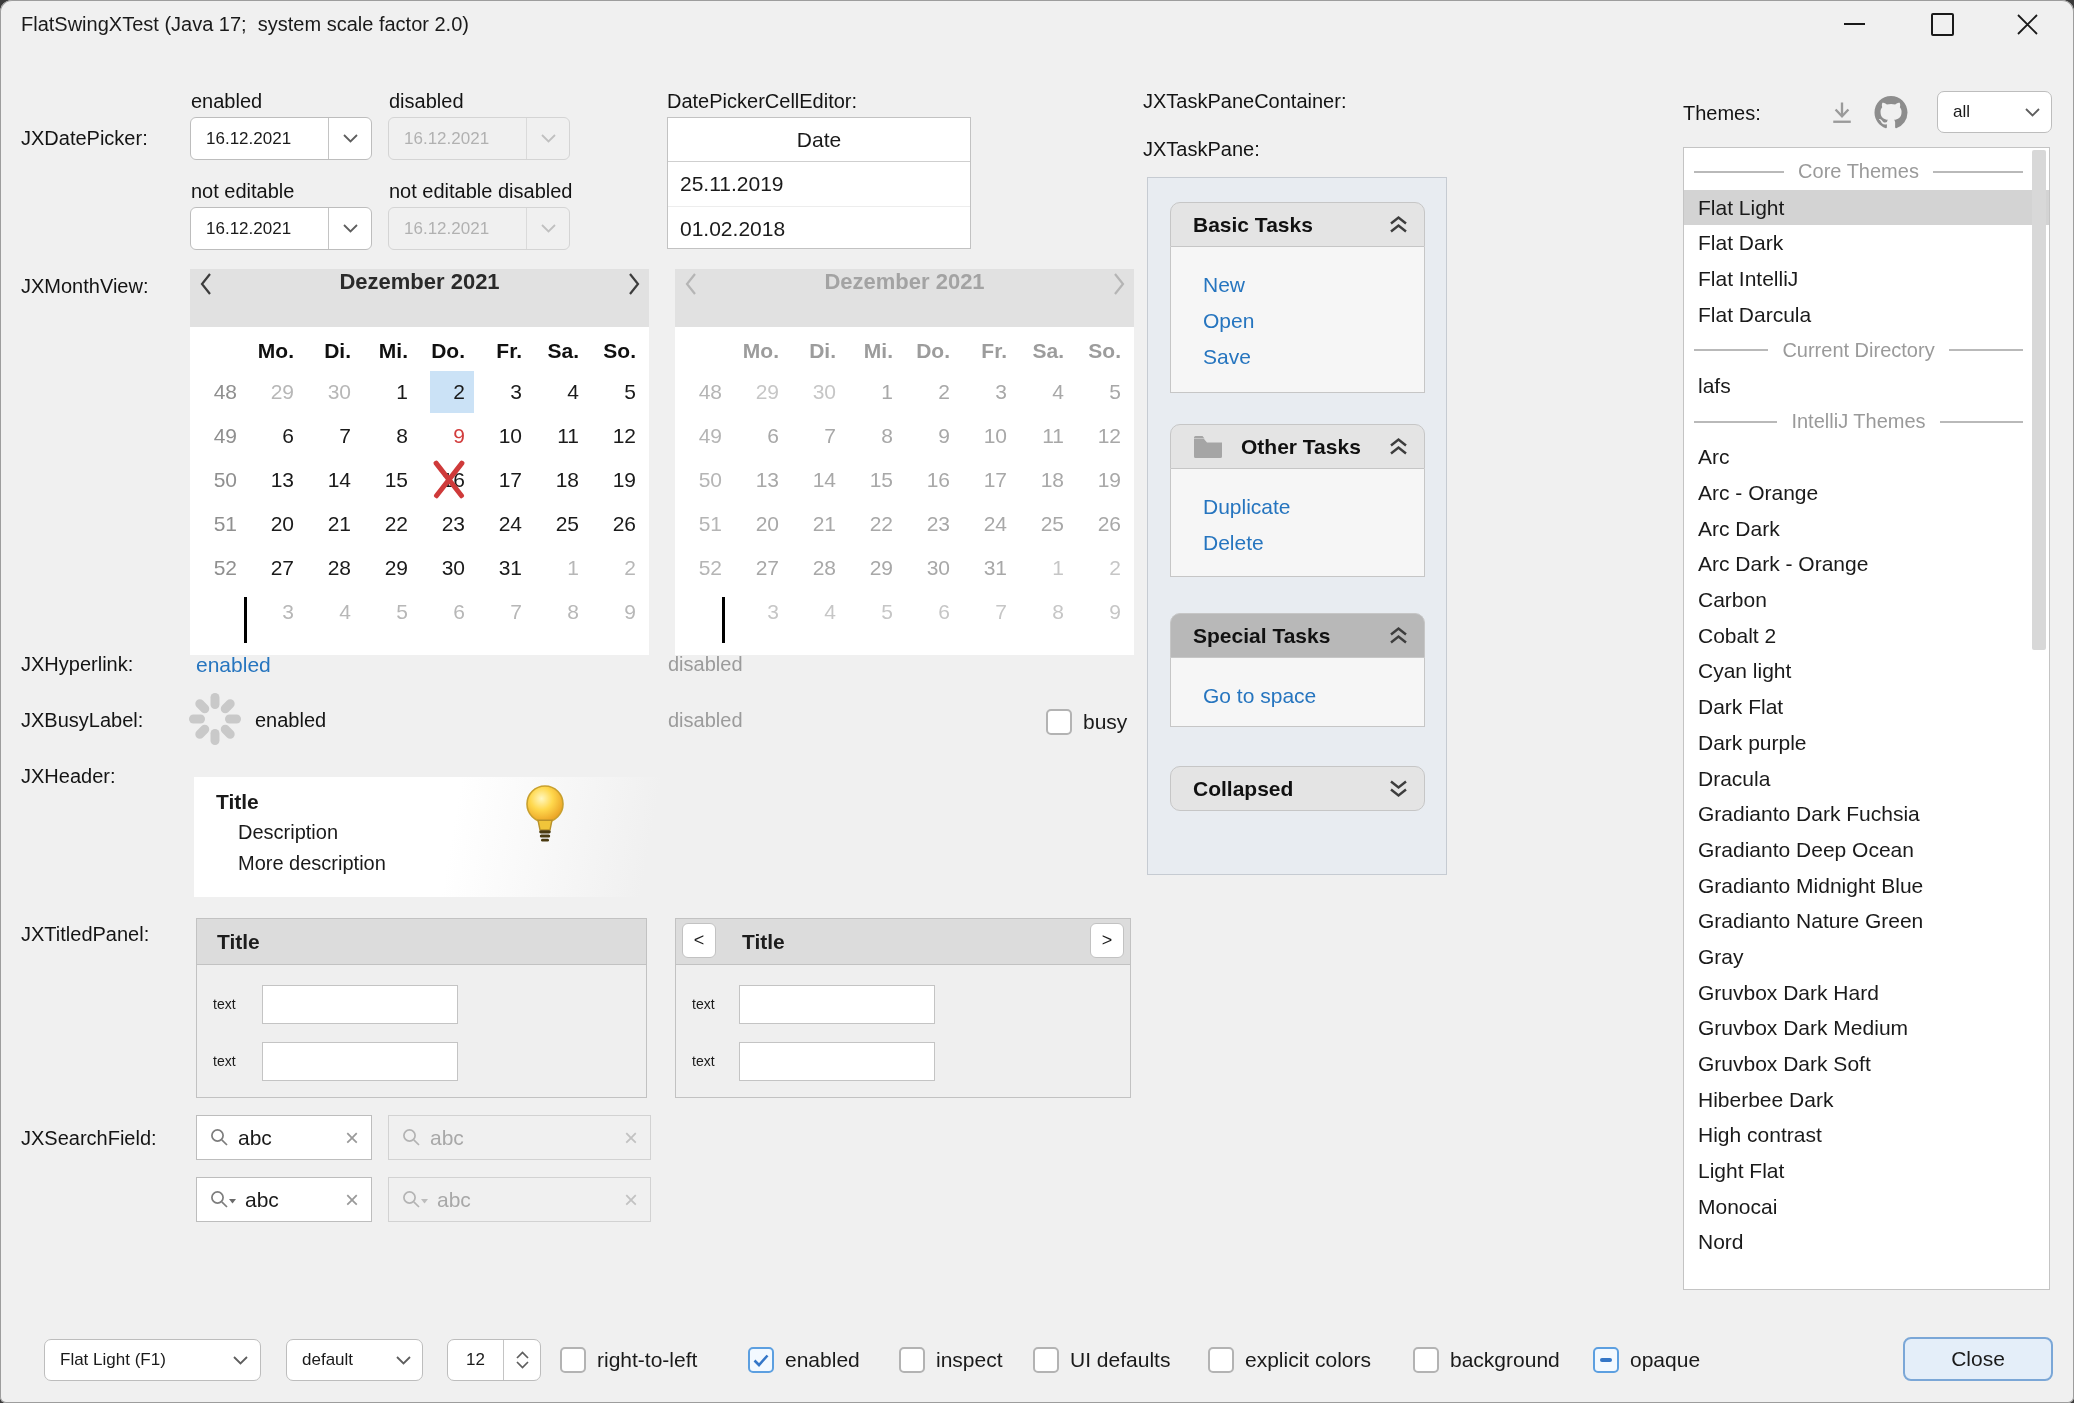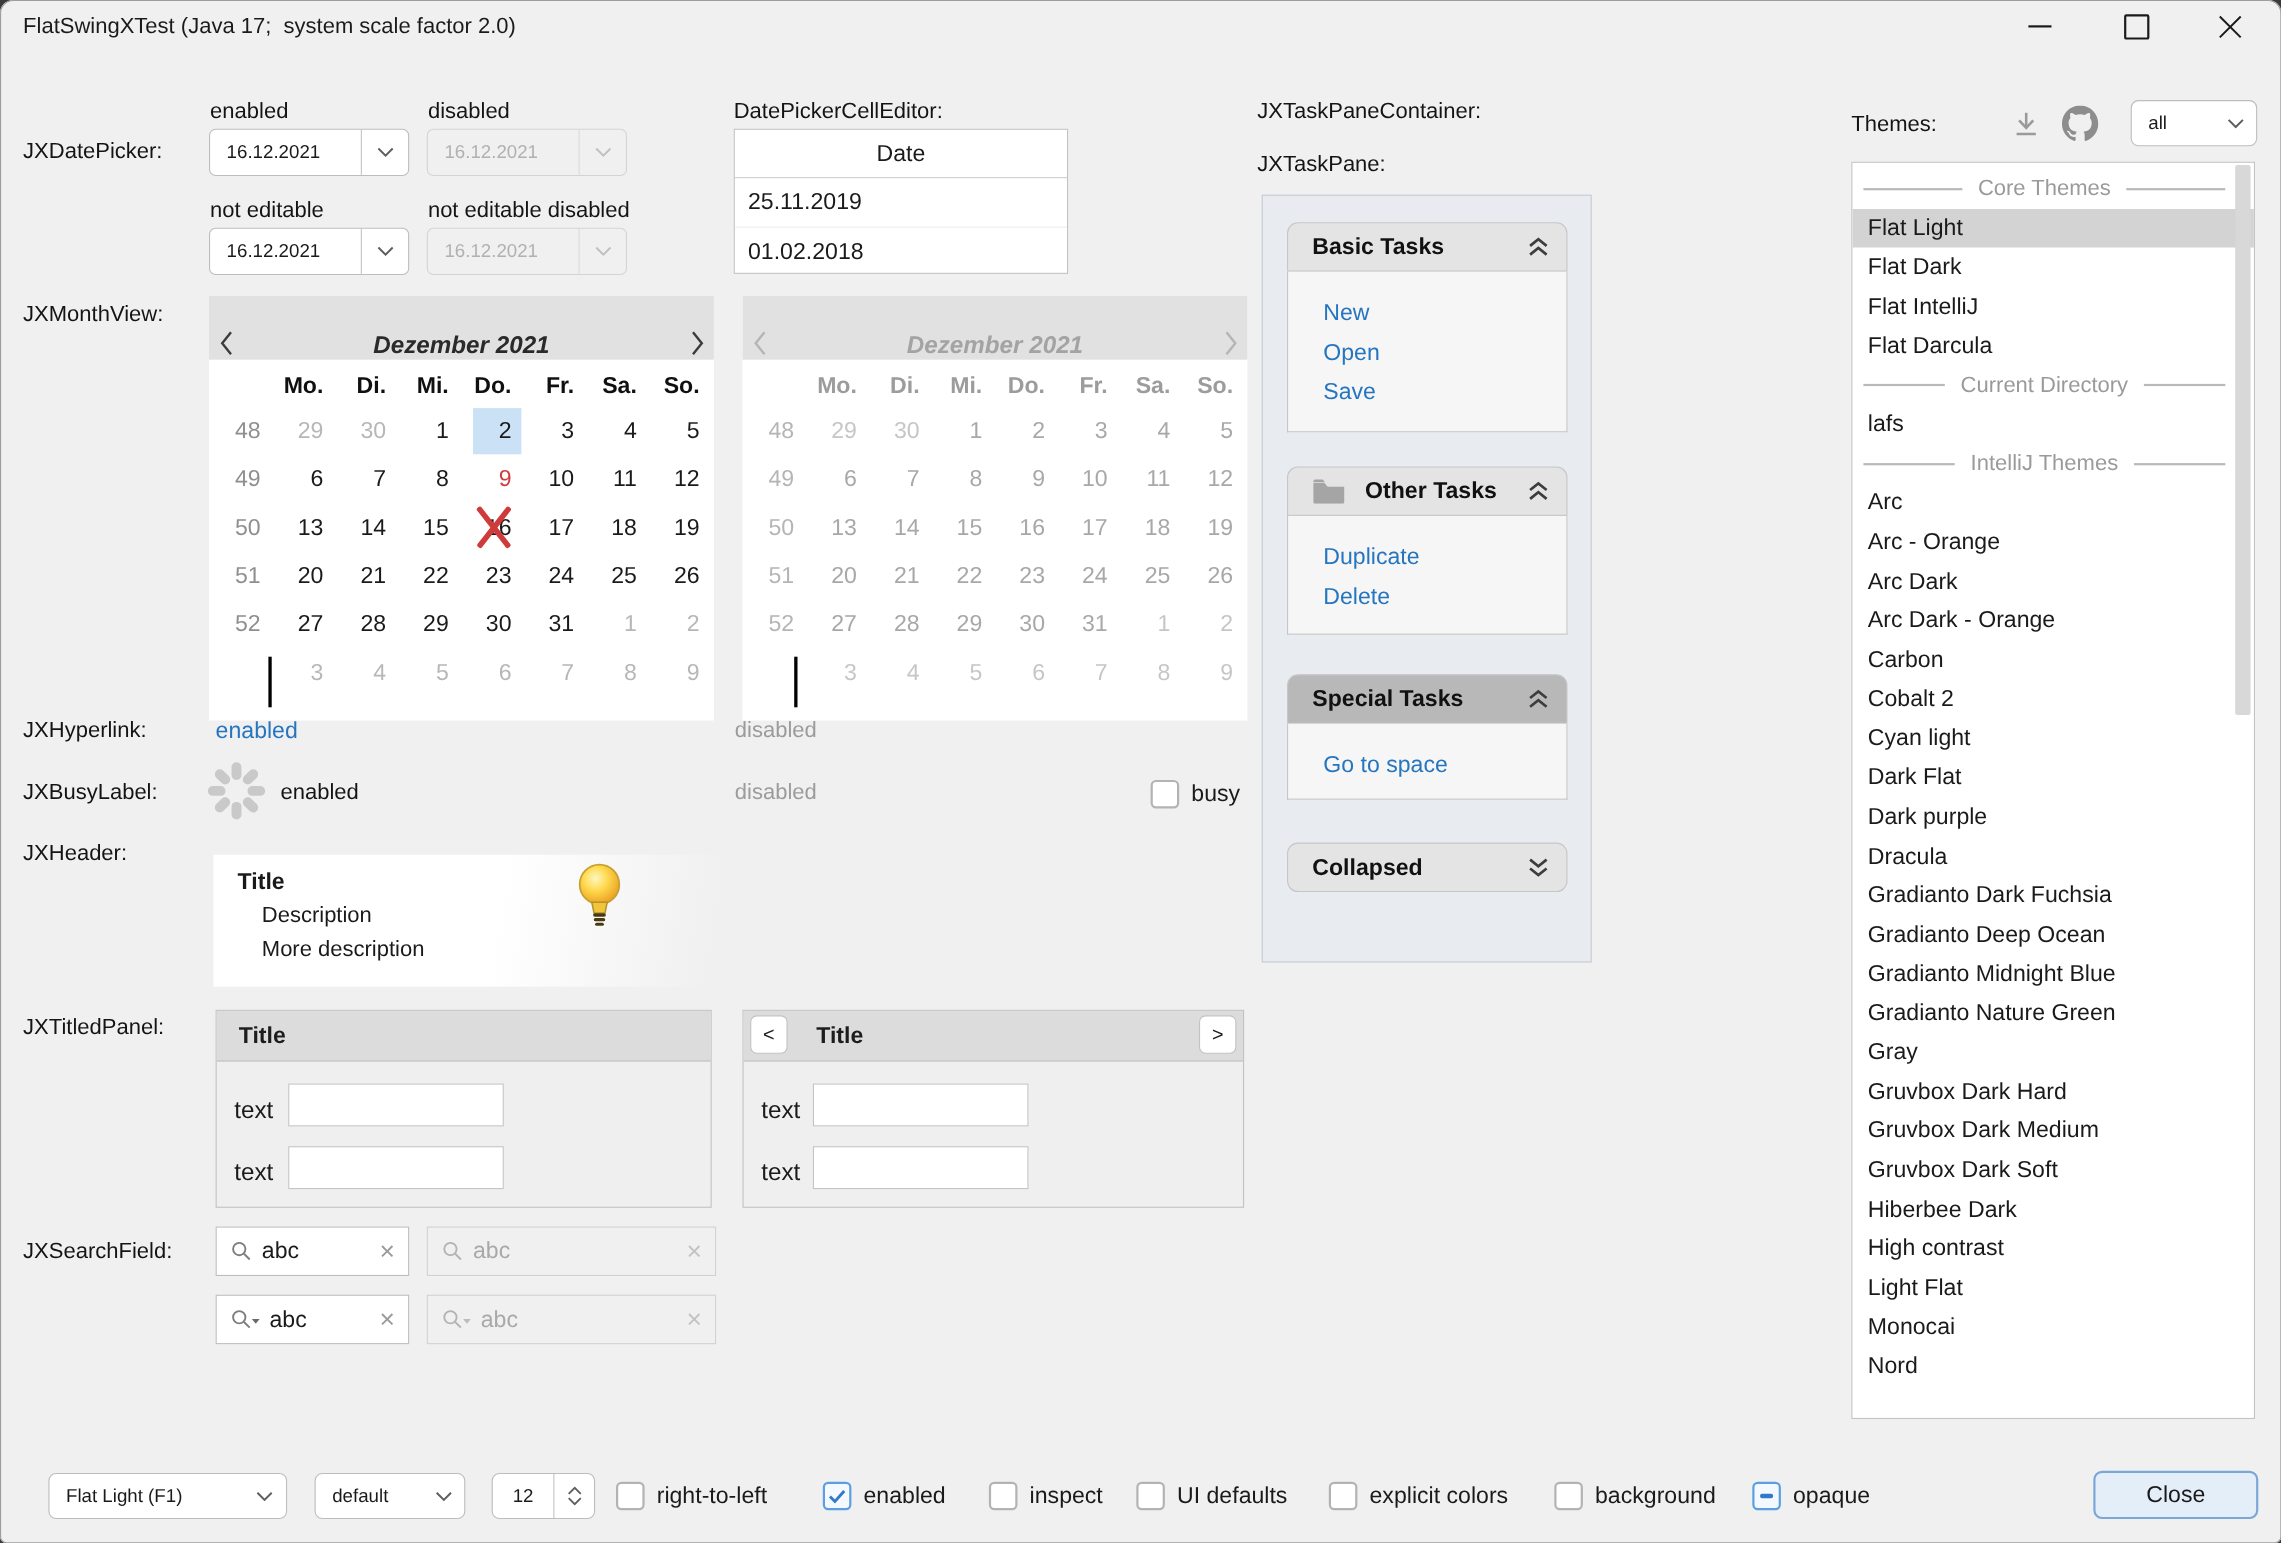--- a/index.html
+++ b/index.html
@@ -24,21 +24,21 @@
   .combo.disabled .val{color:#b1b1b1;}
   .combo.disabled .arrow-box{border-left-color:#dadada;}
   .chev svg{display:block;}
   
   .ce-table{background:#fff;border:1px solid #c2c2c2;box-sizing:border-box;font-size:21px;}
   .ce-head{height:43px;display:flex;align-items:center;justify-content:center;border-bottom:1px solid #cfcfcf;}
   .ce-row{height:44px;display:flex;align-items:center;padding-left:12px;}
   .ce-row + .ce-row{border-top:1px solid #ededed;}
   
   .mv{width:459px;height:386px;background:#fff;}
-  .mv-head{height:58px;background:#e1e1e1;display:flex;align-items:flex-end;padding:0 0;box-sizing:border-box;font-style:italic;}
+  .mv-head{height:58px;background:#e1e1e1;display:flex;align-items:flex-start;padding:0 0;box-sizing:border-box;}
   .mv-title{flex:1;text-align:center;font-weight:bold;font-size:22px;color:#2a2a2a;}
   .mv-nav{width:30px;height:30px;display:flex;align-items:center;justify-content:center;}
   .mv-row{display:flex;height:44px;}
   .mv-row.dh{height:38px;margin-top:5px;}
   .mv-cell{width:57px;display:flex;align-items:center;justify-content:flex-end;
            padding-right:11px;font-size:21px;position:relative;box-sizing:border-box;}
   .mv-cell.wk{width:58px;color:#8f8f8f;}
   .mv-cell.hd{font-weight:bold;color:#101010;}
   .mv-cell .num{position:relative;z-index:1;}
   .mv-cell.dim .num{color:#b7b7b7;}
@@ -61,21 +61,21 @@
          transform:translate(-50%,-50%) rotate(var(--r)) translateY(-18px);}
   
   .jxheader{width:466px;height:120px;background:linear-gradient(100deg,#ffffff 55%,#f0f0f0 96%);}
   
   .tpanel{border:1px solid #c2c2c2;background:#efefef;box-sizing:border-box;}
   .tpanel-bar{height:45px;background:#dcdcdc;border-bottom:1px solid #c2c2c2;display:flex;align-items:center;position:relative;}
   .tpanel-title{font-weight:bold;font-size:21px;color:#1d1d1d;margin-left:20px;}
   .tpanel-btn{width:34px;height:35px;background:#fff;border:1px solid #c2c2c2;border-radius:6px;
               display:flex;align-items:center;justify-content:center;font-size:18px;box-sizing:border-box;}
   .tp-field{position:absolute;width:196px;height:39px;background:#fff;border:1px solid #c4c4c4;box-sizing:border-box;}
-  .tp-text{position:absolute;font-size:22px;}
+  .tp-text{position:absolute;font-size:14px;}
   
   .sfield{height:45px;background:#fff;border:1px solid #bdbdbd;box-sizing:border-box;display:flex;align-items:center;}
   .sfield .sf-ic{margin-left:12px;display:flex;align-items:center;}
   .sfield .sf-val{flex:1;font-size:21px;margin-left:8px;}
   .sfield .sf-x{margin-right:12px;font-size:24px;color:#9a9a9a;line-height:1;}
   .sfield.disabled{background:#f0f0f0;border-color:#d2d2d2;}
   .sfield.disabled .sf-val{color:#a8a8a8;}
   .sfield.disabled .sf-x{color:#c2c2c2;}
   
   .tp-container{background:#e8ecf1;border:1px solid #c6cbd2;box-sizing:border-box;}

